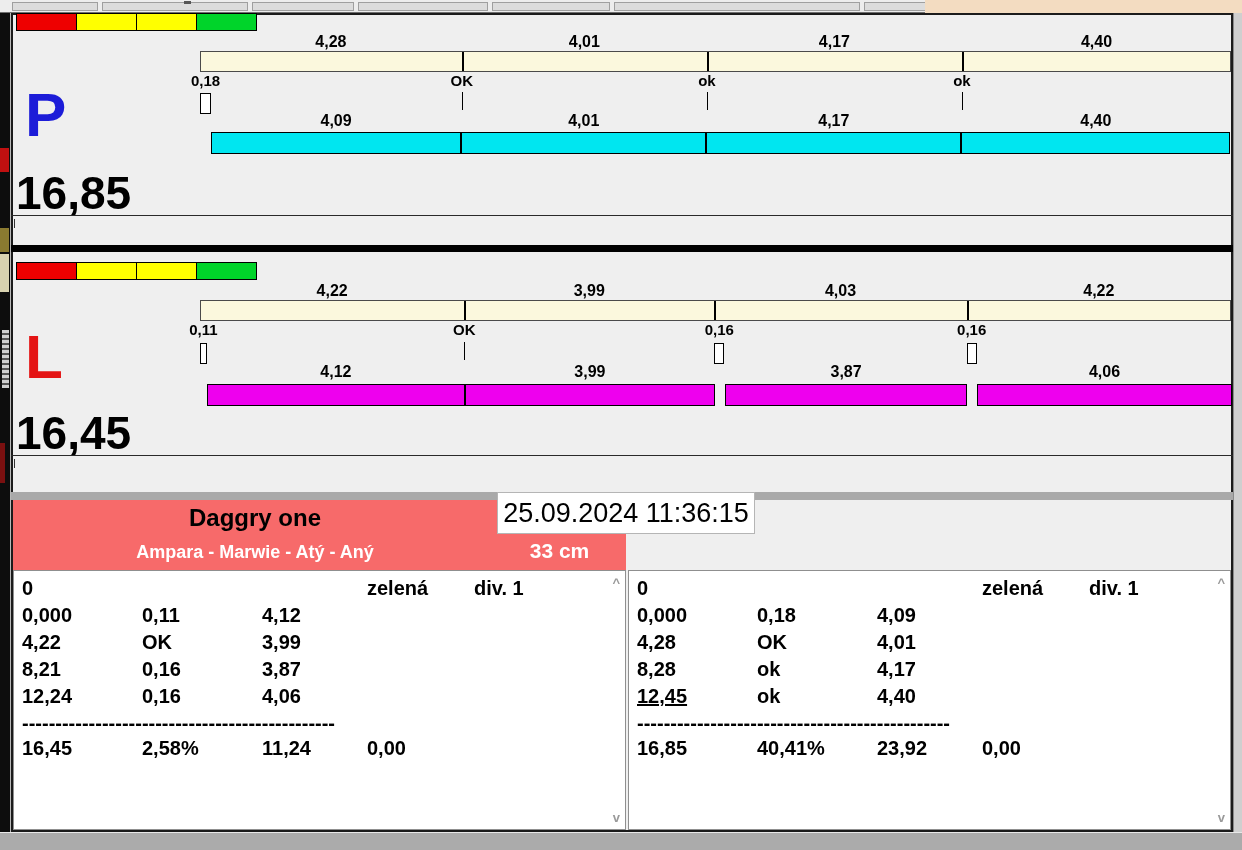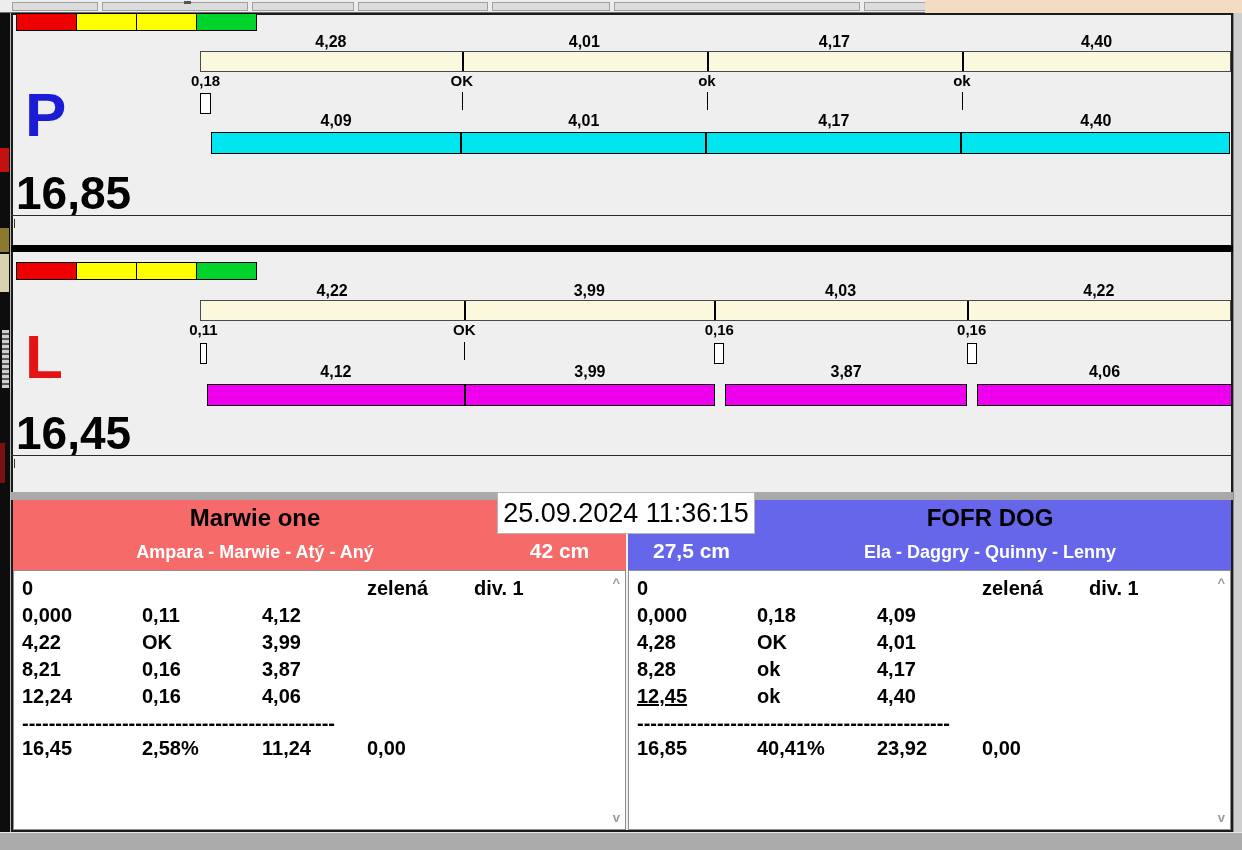--- a/index.html
+++ b/index.html
@@ -196,28 +196,23 @@
       </div>
     <div class="lane-letter" style="color: rgb(228, 20, 20);">L</div>
     <div class="lane-total">16,45</div>
     <div class="lane-hline"></div>
     <div class="lane-caret"></div>
   </section>
 
   <div class="gray-top"></div>
 
   <div class="team-header left" style="background: rgb(247, 106, 106);">
-    <div class="th-title">Marwie one</div>
+    <div class="th-title">Daggry one</div>
     <div class="th-members">Ampara - Marwie - Atý - Aný</div>
-    <div class="th-size">42 cm</div>
-  </div>
-  <div class="team-header right" style="background: rgb(102, 102, 234);">
-    <div class="th-title">FOFR DOG</div>
-    <div class="th-members">Ela - Daggry - Quinny - Lenny</div>
-    <div class="th-size">27,5 cm</div>
+    <div class="th-size">33 cm</div>
   </div>
   <div class="date-box">25.09.2024 11:36:15</div>
 
   <div class="result-panel left">
     <div class="panel-rows">
         <div class="t-row">
           <span style="left: 8px;">0</span>
           <span style="left: 353px;">zelená</span>
           <span style="left: 460px;">div. 1</span>
         </div>

